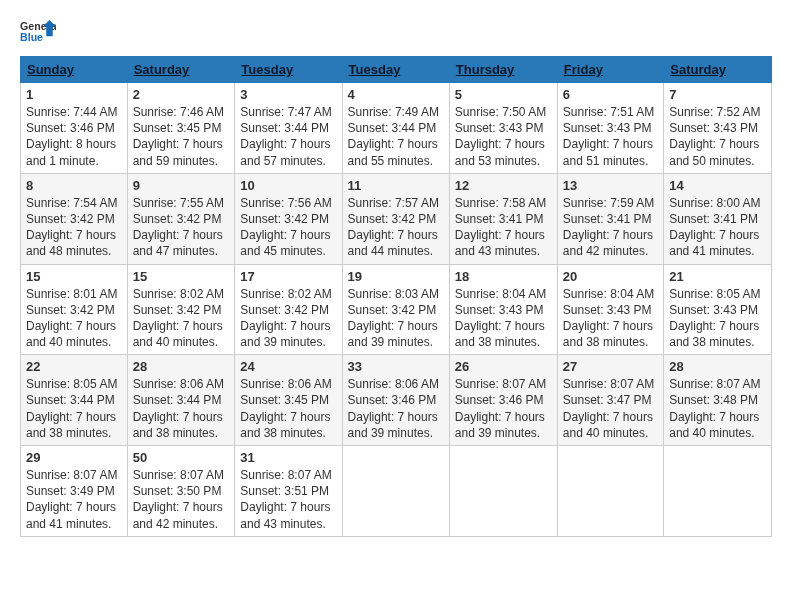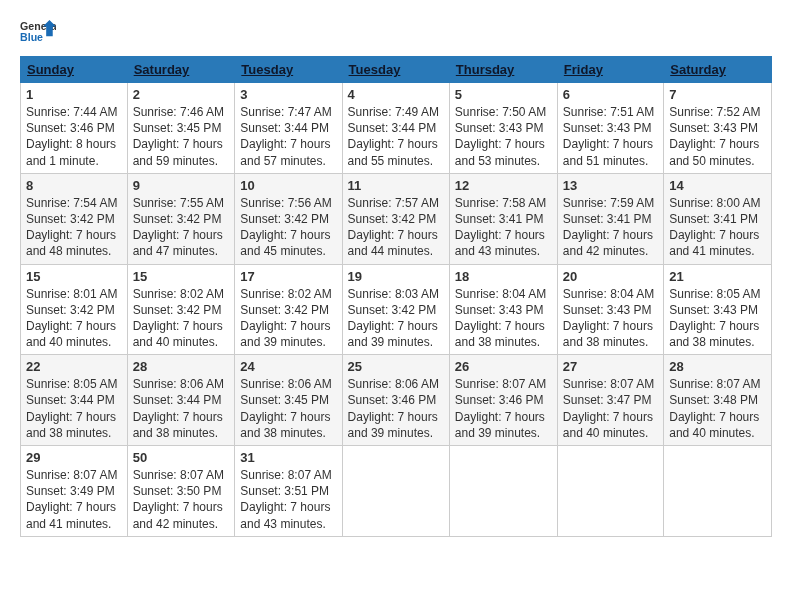--- a/index.html
+++ b/index.html
@@ -215,21 +215,21 @@
           </td>
           <td>
             <span class="day-num">28</span>
             <div class="day-info">Sunrise: 8:06 AM<br>Sunset: 3:44 PM<br>Daylight: 7 hours<br>and 38 minutes.</div>
           </td>
           <td>
             <span class="day-num">24</span>
             <div class="day-info">Sunrise: 8:06 AM<br>Sunset: 3:45 PM<br>Daylight: 7 hours<br>and 38 minutes.</div>
           </td>
           <td>
-            <span class="day-num">25</span>
+            <span class="day-num">33</span>
             <div class="day-info">Sunrise: 8:06 AM<br>Sunset: 3:46 PM<br>Daylight: 7 hours<br>and 39 minutes.</div>
           </td>
           <td>
             <span class="day-num">26</span>
             <div class="day-info">Sunrise: 8:07 AM<br>Sunset: 3:46 PM<br>Daylight: 7 hours<br>and 39 minutes.</div>
           </td>
           <td>
             <span class="day-num">27</span>
             <div class="day-info">Sunrise: 8:07 AM<br>Sunset: 3:47 PM<br>Daylight: 7 hours<br>and 40 minutes.</div>
           </td>

